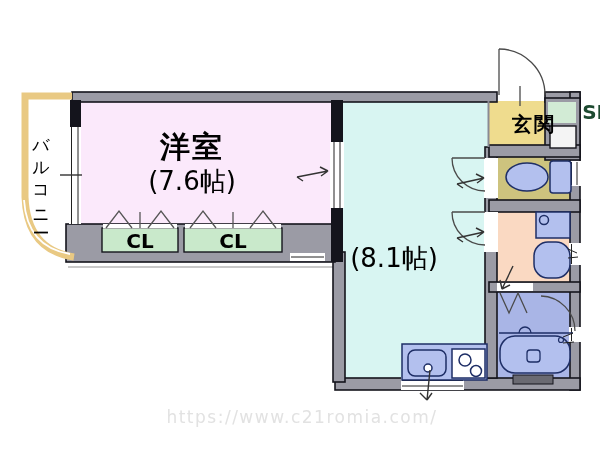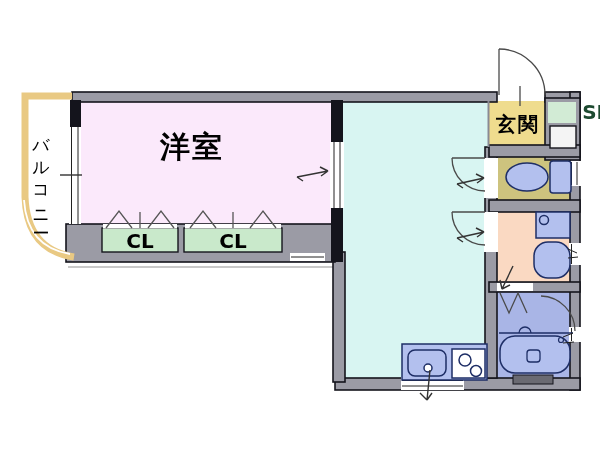--- a/index.html
+++ b/index.html
@@ -19,21 +19,21 @@
   .door  { stroke:#4a4a4a; stroke-width:1.3; fill:none; }
   .arrow { stroke:#333333; stroke-width:1.4; fill:none; }
   .tri   { stroke:#555555; stroke-width:1.3; fill:none; }
 
   .lbl {
     position:absolute; transform:translate(-50%,-50%);
     color:#000; white-space:nowrap; line-height:1; z-index:5;
   }
   .lbl-room  { font-size:30px; font-weight:600; letter-spacing:2px; }
   .lbl-size  { font-size:26px; font-weight:500; }
-  .lbl-genkan{ font-size:20px; font-weight:600; letter-spacing:2px; }
+  .lbl-genkan{ font-size:20px; font-weight:600; letter-spacing:2px;margin-left:16px; }
   .lbl-sb    { font-size:20px; font-weight:700; color:#1d4a30;margin-left:35px; }
   .lbl-cl    { font-size:20px; font-weight:700; }
   .lbl-balcony {
     font-size:17px; font-weight:500; letter-spacing:5px;
     writing-mode:vertical-rl; text-orientation:mixed;
   }
   .lbl-watermark {
     font-size:17px; font-weight:500; letter-spacing:1.5px;
     color:#e2e2e2;
   }
@@ -213,18 +213,21 @@
       <path class="arrow" d="M513,266 L502,289 M502,289 L500,280 M502,289 L510,285"></path>
     </g>
 
     <g>
       <path d="M72,96 L25,96 L25,197 Q27,250 74,257" fill="none" stroke="#e9c983" stroke-width="7"></path>
       <path d="M24,200 Q27,247 70,254" fill="none" stroke="#ffffff" stroke-width="1.8"></path>
     </g>
   </svg>
 
   <div class="lbl lbl-room" style="left:192px; top:147px;">洋室</div>
+  <div class="lbl lbl-size" style="left:192px; top:181px;">(7.6帖)</div>
+  <div class="lbl lbl-size" style="left:394px; top:258px;">(8.1帖)</div>
   <div class="lbl lbl-genkan" style="left:518px; top:124px;">玄関</div>
   <div class="lbl lbl-sb" style="left:562px; top:112px;">SB</div>
   <div class="lbl lbl-cl" style="left:140px; top:241px;">CL</div>
   <div class="lbl lbl-cl" style="left:233px; top:241px;">CL</div>
   <div class="lbl lbl-balcony" style="left:41px; top:177px;">バルコニー</div>
+  <div class="lbl lbl-watermark" style="left:302px; top:417px;">https://www.c21romia.com/</div>
 </div>
 
 </body></html>

